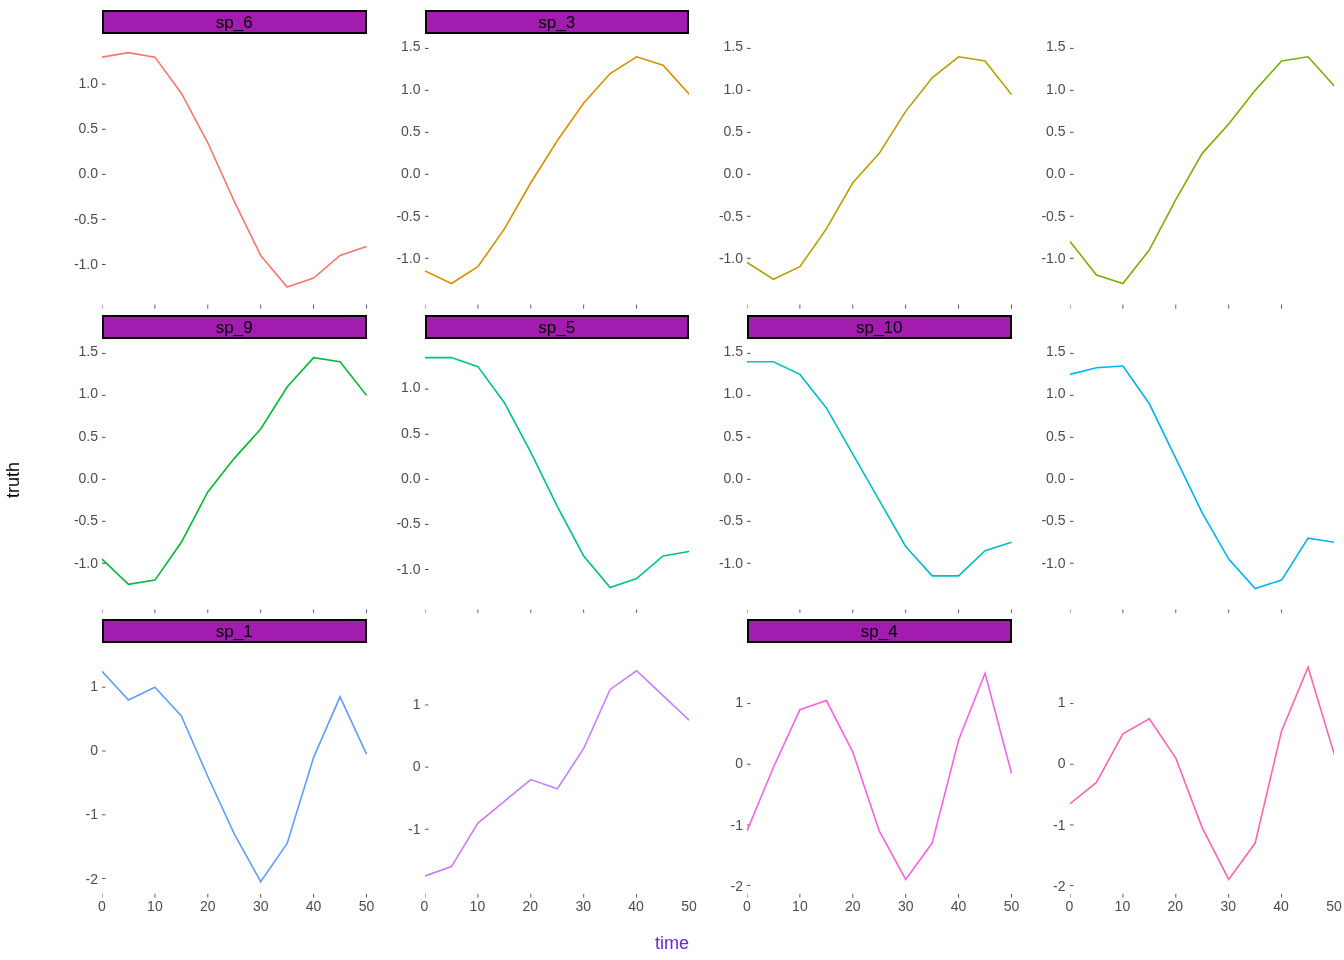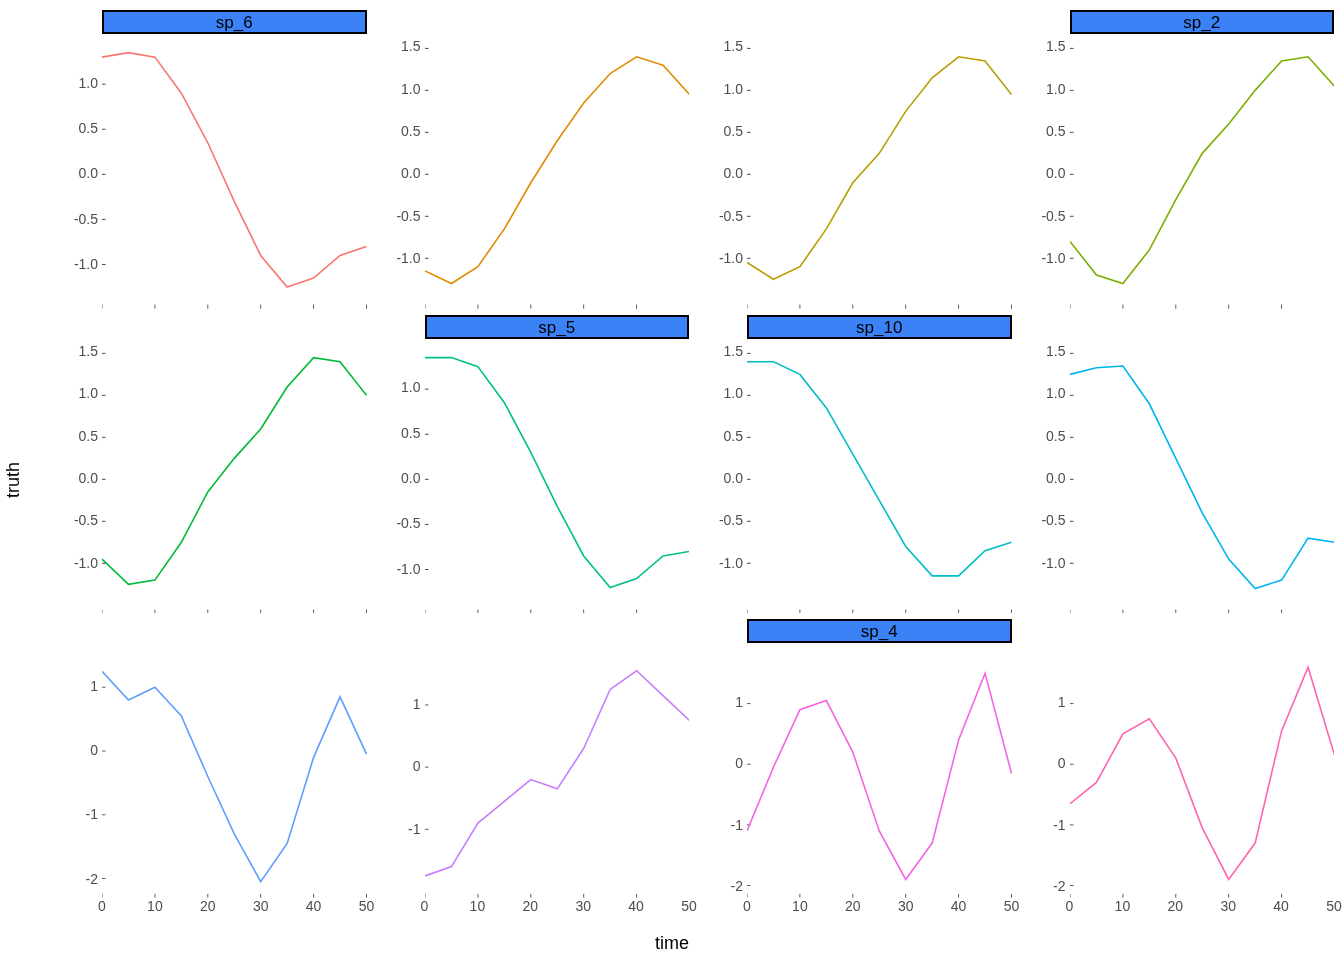--- a/index.html
+++ b/index.html
@@ -21,21 +21,21 @@
     transform: translate(-35%, -50%) rotate(-90deg);
     font-size: 18px;
     color: #000;
   }
   .xlabel-global {
     position: absolute;
     left: 50%;
     bottom: 6px;
     transform: translateX(-50%);
     font-size: 18px;
-    color: #000000;
+    color: #6d28d9;
   }
   .grid {
     position: absolute;
     left: 58px;
     top: 8px;
     width: 1280px;
     height: 910px;
     display: grid;
     grid-template-columns: repeat(4, 1fr);
     grid-template-rows: repeat(3, 1fr);
@@ -44,21 +44,21 @@
   .cell {
     position: relative;
   }
   .strip {
     position: absolute;
     left: 44px;
     right: 4px;
     top: 2px;
     height: 24px;
     border: 2px solid #000;
-    background: #3b82f6;
+    background: #a21caf;
     text-align: center;
     font-size: 17px;
     line-height: 22px;
     box-sizing: border-box;
   }
   .panel-wrap {
     position: absolute;
     left: 0;
     right: 0;
     top: 30px;
@@ -138,20 +138,21 @@
                 <line x1="0" y1="130" x2="4" y2="130" stroke="#4d4d4d" stroke-width="1"></line>
                 <line x1="0" y1="86.37583892617451" x2="4" y2="86.37583892617451" stroke="#4d4d4d" stroke-width="1"></line>
                 <line x1="0" y1="42.75167785234896" x2="4" y2="42.75167785234896" stroke="#4d4d4d" stroke-width="1"></line>
               </g>
               <path d="M0.00 16.58 L30.00 12.21 L60.00 16.58 L90.00 51.48 L120.00 99.46 L150.00 156.17 L180.00 208.52 L210.00 239.06 L240.00 230.34 L270.00 208.52 L300.00 199.80 " fill="none" stroke="#F8766D" stroke-width="1.6" vector-effect="non-scaling-stroke"></path>
             </svg>
           </div>
         </div>
       </div>
       <div class="cell">
+        <div class="strip">sp_3</div>
         <div class="panel-wrap">
           <div class="yaxis">
             <div class="ytick" style="top: 81.25%;">-1.0</div>
             <div class="ytick" style="top: 65.625%;">-0.5</div>
             <div class="ytick" style="top: 50%;">0.0</div>
             <div class="ytick" style="top: 34.375%;">0.5</div>
             <div class="ytick" style="top: 18.75%;">1.0</div>
             <div class="ytick" style="top: 3.125%;">1.5</div>
           </div>
           <div class="plot">
@@ -200,21 +201,20 @@
                 <line x1="0" y1="89.375" x2="4" y2="89.375" stroke="#4d4d4d" stroke-width="1"></line>
                 <line x1="0" y1="48.75" x2="4" y2="48.75" stroke="#4d4d4d" stroke-width="1"></line>
                 <line x1="0" y1="8.125" x2="4" y2="8.125" stroke="#4d4d4d" stroke-width="1"></line>
               </g>
               <path d="M0.00 215.31 L30.00 231.56 L60.00 219.38 L90.00 182.81 L120.00 138.13 L150.00 109.69 L180.00 69.06 L210.00 36.56 L240.00 16.25 L270.00 20.31 L300.00 52.81 " fill="none" stroke="#B79F00" stroke-width="1.6" vector-effect="non-scaling-stroke"></path>
             </svg>
           </div>
         </div>
       </div>
       <div class="cell">
-        <div class="strip">sp_2</div>
         <div class="panel-wrap">
           <div class="yaxis">
             <div class="ytick" style="top: 81.25%;">-1.0</div>
             <div class="ytick" style="top: 65.625%;">-0.5</div>
             <div class="ytick" style="top: 50%;">0.0</div>
             <div class="ytick" style="top: 34.375%;">0.5</div>
             <div class="ytick" style="top: 18.75%;">1.0</div>
             <div class="ytick" style="top: 3.125%;">1.5</div>
           </div>
           <div class="plot">
@@ -232,20 +232,21 @@
                 <line x1="0" y1="89.375" x2="4" y2="89.375" stroke="#4d4d4d" stroke-width="1"></line>
                 <line x1="0" y1="48.75" x2="4" y2="48.75" stroke="#4d4d4d" stroke-width="1"></line>
                 <line x1="0" y1="8.125" x2="4" y2="8.125" stroke="#4d4d4d" stroke-width="1"></line>
               </g>
               <path d="M0.00 195.00 L30.00 227.50 L60.00 235.63 L90.00 203.13 L120.00 154.38 L150.00 109.69 L180.00 81.25 L210.00 48.75 L240.00 20.31 L270.00 16.25 L300.00 44.69 " fill="none" stroke="#7CAE00" stroke-width="1.6" vector-effect="non-scaling-stroke"></path>
             </svg>
           </div>
         </div>
       </div>
       <div class="cell">
+        <div class="strip">sp_9</div>
         <div class="panel-wrap">
           <div class="yaxis">
             <div class="ytick" style="top: 81.25%;">-1.0</div>
             <div class="ytick" style="top: 65.625%;">-0.5</div>
             <div class="ytick" style="top: 50%;">0.0</div>
             <div class="ytick" style="top: 34.375%;">0.5</div>
             <div class="ytick" style="top: 18.75%;">1.0</div>
             <div class="ytick" style="top: 3.125%;">1.5</div>
           </div>
           <div class="plot">
@@ -356,20 +357,21 @@
                 <line x1="0" y1="89.375" x2="4" y2="89.375" stroke="#4d4d4d" stroke-width="1"></line>
                 <line x1="0" y1="48.75" x2="4" y2="48.75" stroke="#4d4d4d" stroke-width="1"></line>
                 <line x1="0" y1="8.125" x2="4" y2="8.125" stroke="#4d4d4d" stroke-width="1"></line>
               </g>
               <path d="M0.00 28.44 L30.00 21.94 L60.00 20.31 L90.00 56.88 L120.00 109.69 L150.00 162.50 L180.00 207.19 L210.00 235.63 L240.00 227.50 L270.00 186.88 L300.00 190.94 " fill="none" stroke="#00B4F0" stroke-width="1.6" vector-effect="non-scaling-stroke"></path>
             </svg>
           </div>
         </div>
       </div>
       <div class="cell">
+        <div class="strip">sp_1</div>
         <div class="panel-wrap" style="bottom: 20px;">
           <div class="yaxis">
             <div class="ytick" style="top: 92.3077%;">-2</div>
             <div class="ytick" style="top: 66.6667%;">-1</div>
             <div class="ytick" style="top: 41.0256%;">0</div>
             <div class="ytick" style="top: 15.3846%;">1</div>
           </div>
           <div class="plot">
             <svg viewBox="0 0 300 260" preserveAspectRatio="none">
               <g>

